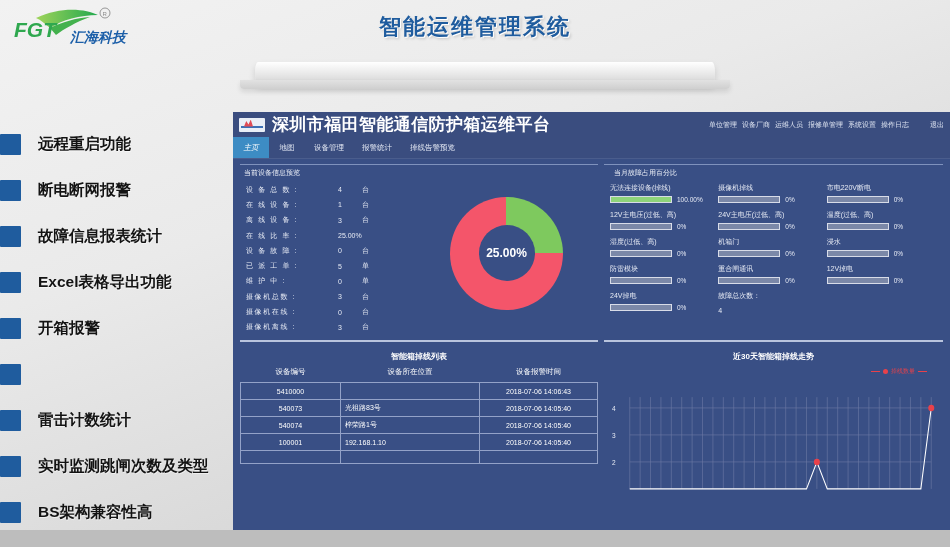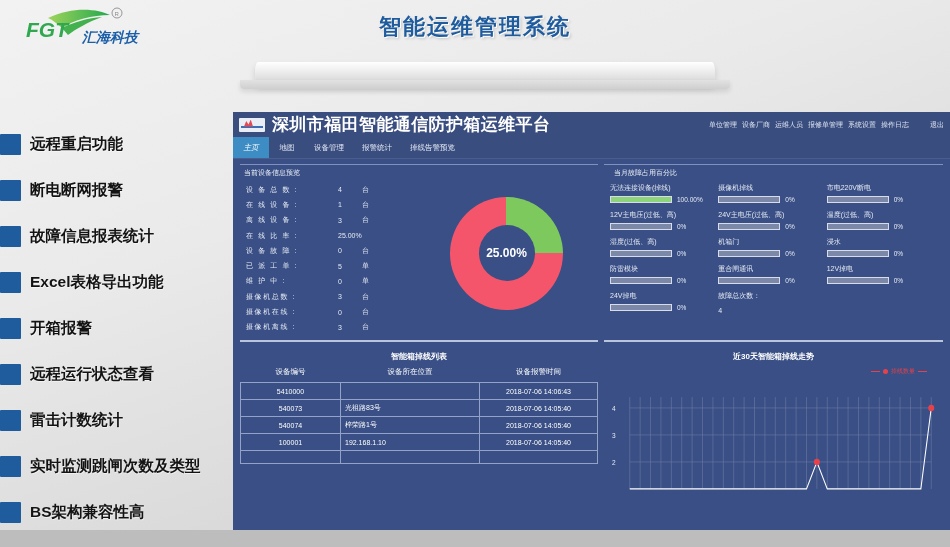--- a/index.html
+++ b/index.html
@@ -8,21 +8,21 @@
     overflow: hidden;
     font-family: "Liberation Sans", "DejaVu Sans", sans-serif;
   }
   body {
     position: relative;
     background: linear-gradient(160deg, #f2f2f2 0%, #eaeaea 35%, #d9d9d9 70%, #c3c3c3 100%);
   }
 
   
   #logo {
-    position: absolute; left: 18px; top: 4px;
+    position: absolute; left: 6px; top: 4px;
     width: 130px; height: 46px;
   }
   #slide-title {
     position: absolute; left: 250px; top: 12px; width: 450px;
     text-align: center;
     font-size: 22px; font-weight: bold; color: #1f5c9e;
     letter-spacing: 2px;
     text-shadow: 1px 1px 0 #ffffff, 2px 2px 3px rgba(0,0,0,.18);
   }
   
@@ -39,20 +39,21 @@
     box-shadow: 0 3px 5px rgba(0,0,0,.10);
   }
 
   
   #bullets {
     position: absolute; left: 0; top: 121px; width: 252px;
   }
   .bullet-row {
     display: flex; align-items: center;
     height: 46px;
+    gap: 8px;
   }
   .bullet-sq {
     width: 21px; height: 21px; flex: 0 0 21px;
     background: #1f5c9e;
     margin-right: 9px;
     border-radius: 1px;
   }
   .bullet-txt {
     font-size: 15.5px; font-weight: bold; color: #131313;
     white-space: nowrap;
@@ -263,21 +264,20 @@
     <div class="bullet-row">
       <span class="bullet-sq"></span>
       <span class="bullet-txt">Excel表格导出功能</span>
     </div>
     <div class="bullet-row">
       <span class="bullet-sq"></span>
       <span class="bullet-txt">开箱报警</span>
     </div>
     <div class="bullet-row">
       <span class="bullet-sq"></span>
-      <span class="bullet-txt">远程运行状态查看</span>
     </div>
     <div class="bullet-row">
       <span class="bullet-sq"></span>
       <span class="bullet-txt">雷击计数统计</span>
     </div>
     <div class="bullet-row">
       <span class="bullet-sq"></span>
       <span class="bullet-txt">实时监测跳闸次数及类型</span>
     </div>
     <div class="bullet-row">

